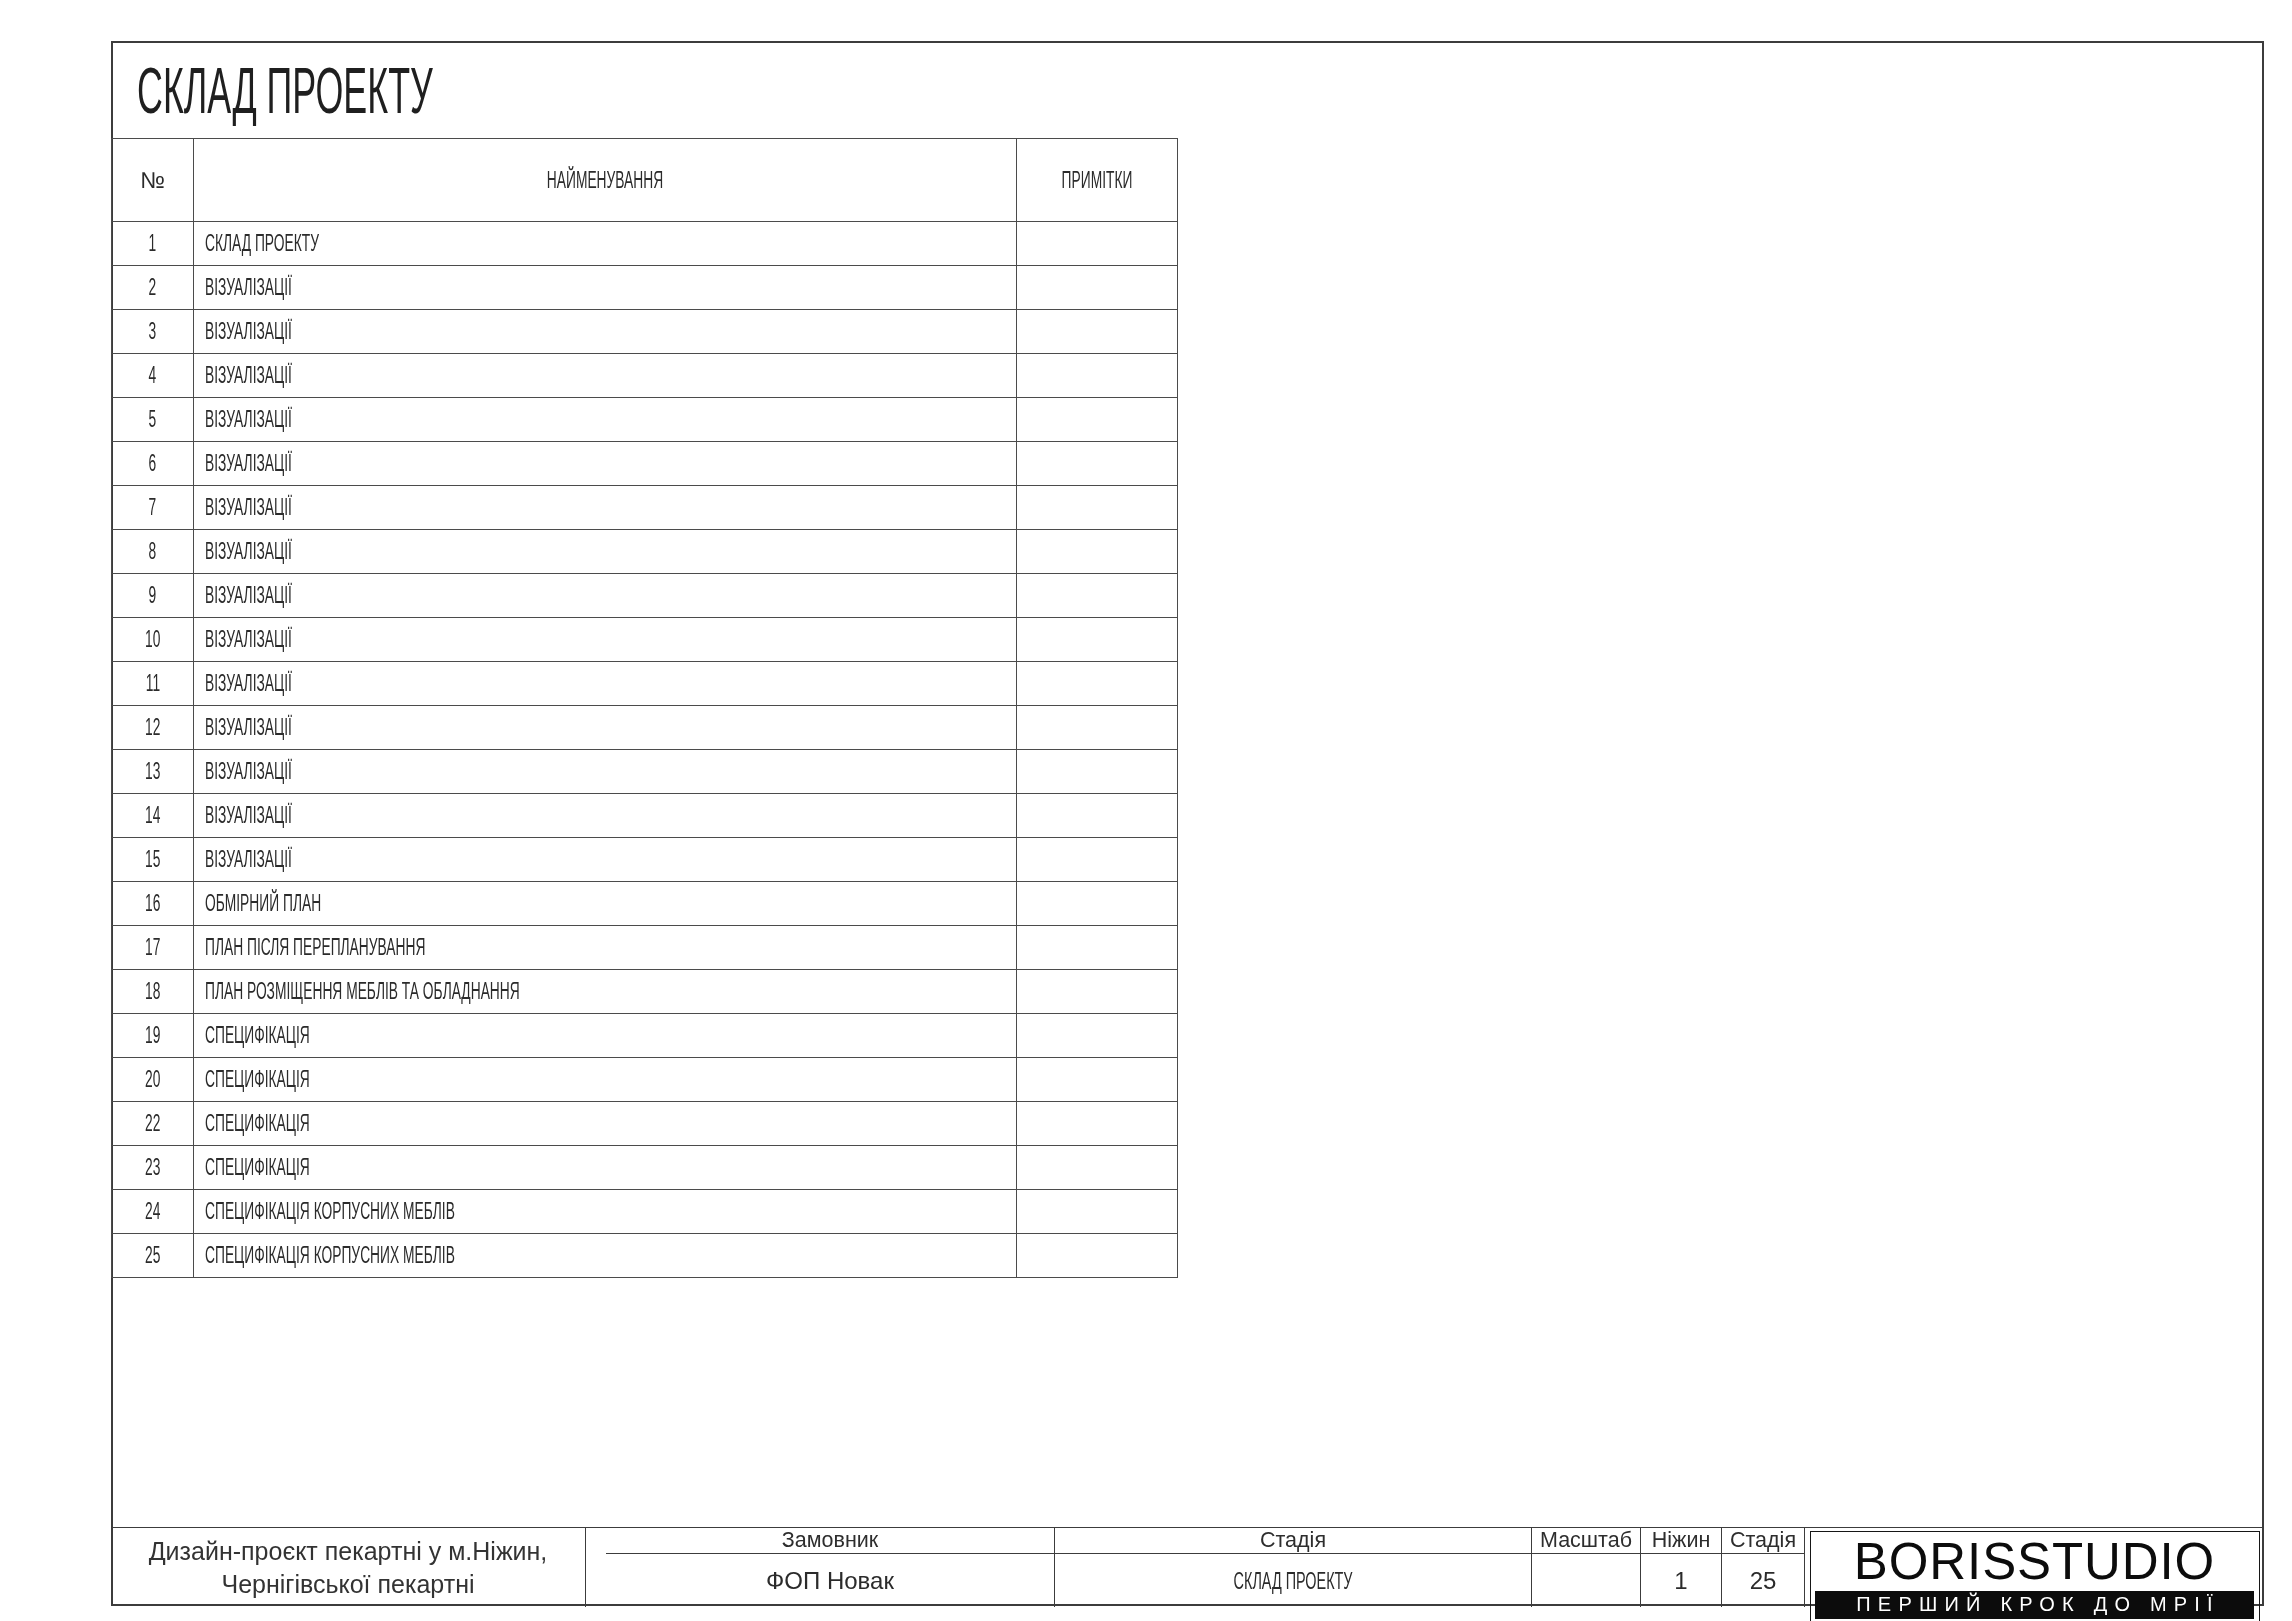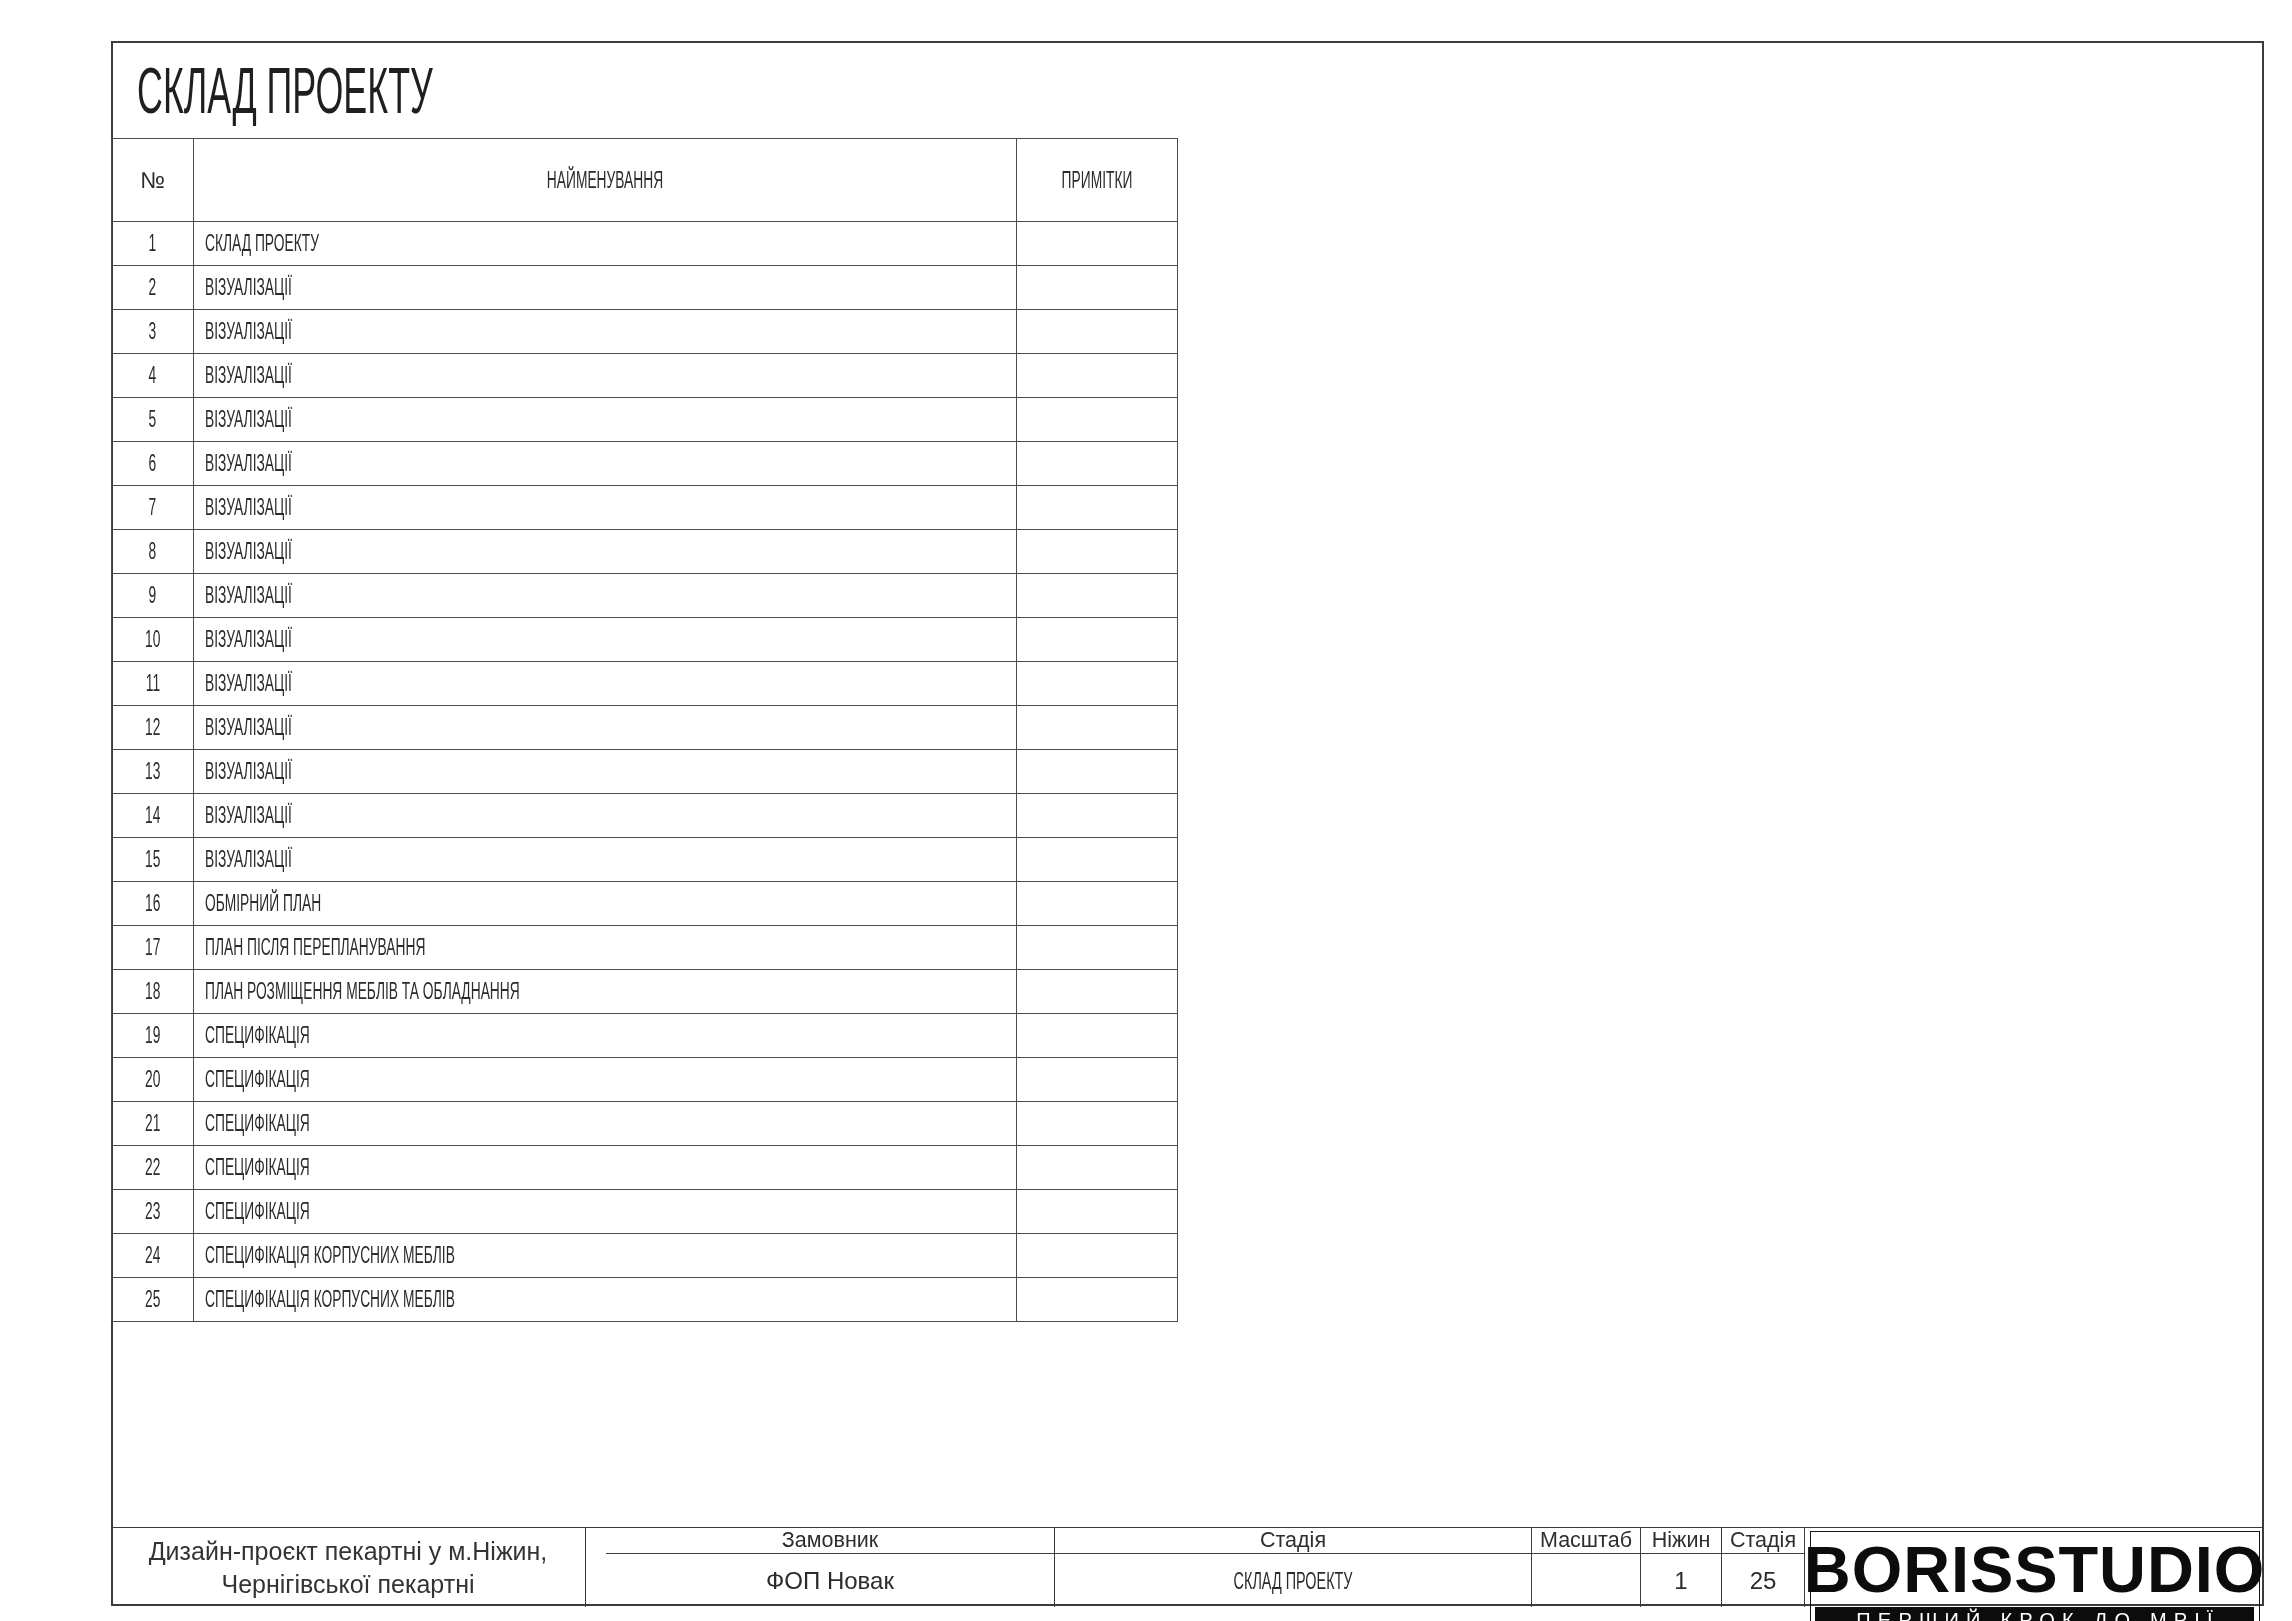--- a/index.html
+++ b/index.html
@@ -67,21 +67,21 @@
     font-size:24px; color:#2b2b2b;
   }
   
   .tb-logo { padding:2.7px 4.5px 3.6px 4.5px; }
   .logo-box {
     flex:1; box-sizing:border-box; border:1.8px solid #161616;
     display:flex; flex-direction:column; padding:0 3.6px;
   }
   .logo-brand-wrap { flex:1; display:flex; align-items:center; justify-content:center; }
   .logo-brand {
-    font-weight:bold; font-size:65px; letter-spacing:0.9px;
+    font-weight:normal; font-size:51px; letter-spacing:0.9px;
     color:#0c0c0c; white-space:nowrap;
   }
   .logo-bar {
     flex:0 0 28px; background:#0c0c0c; margin:0 0.9px 2.7px 0.9px;
     display:flex; align-items:center; justify-content:center;
   }
   .logo-tagline {
     color:#ffffff; font-size:20px; letter-spacing:7.2px; margin-right:-7.2px; white-space:nowrap;
   }
 </style>
@@ -210,25 +210,20 @@
       <td class="c-num"><span class="cond cx-c">19</span></td>
       <td class="c-name"><span class="cond cx-l">СПЕЦИФІКАЦІЯ</span></td>
       <td class="c-notes"><span></span></td>
     </tr>
         <tr>
       <td class="c-num"><span class="cond cx-c">20</span></td>
       <td class="c-name"><span class="cond cx-l">СПЕЦИФІКАЦІЯ</span></td>
       <td class="c-notes"><span></span></td>
     </tr>
         <tr>
-      <td class="c-num"><span class="cond cx-c">21</span></td>
-      <td class="c-name"><span class="cond cx-l">СПЕЦИФІКАЦІЯ</span></td>
-      <td class="c-notes"><span></span></td>
-    </tr>
-        <tr>
       <td class="c-num"><span class="cond cx-c">22</span></td>
       <td class="c-name"><span class="cond cx-l">СПЕЦИФІКАЦІЯ</span></td>
       <td class="c-notes"><span></span></td>
     </tr>
         <tr>
       <td class="c-num"><span class="cond cx-c">23</span></td>
       <td class="c-name"><span class="cond cx-l">СПЕЦИФІКАЦІЯ</span></td>
       <td class="c-notes"><span></span></td>
     </tr>
         <tr>

